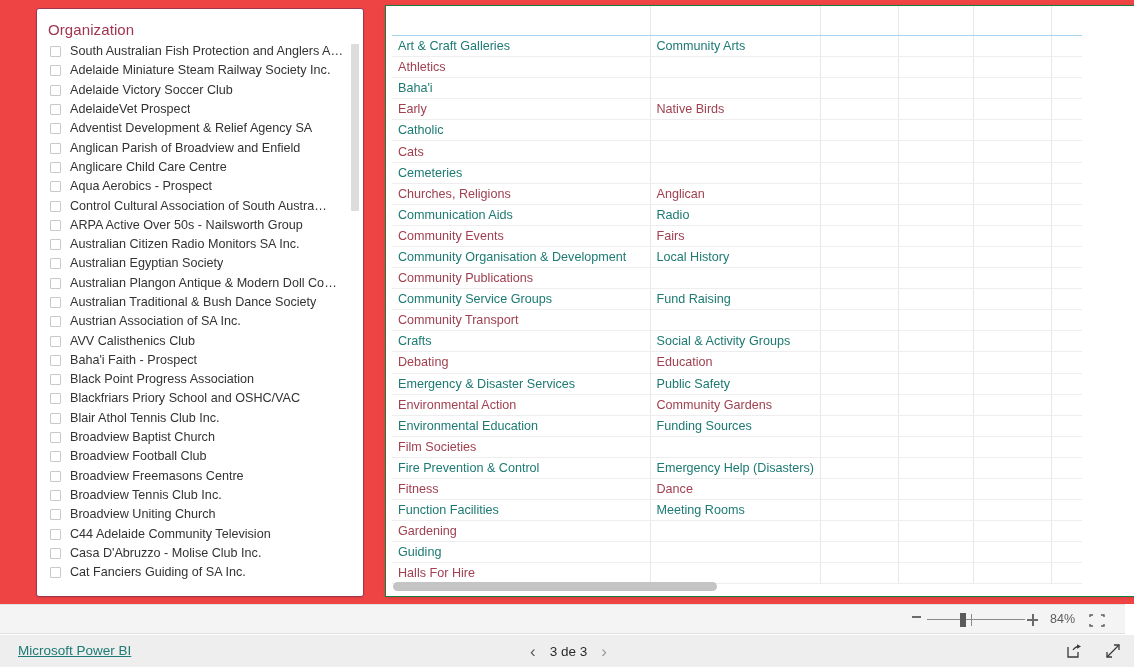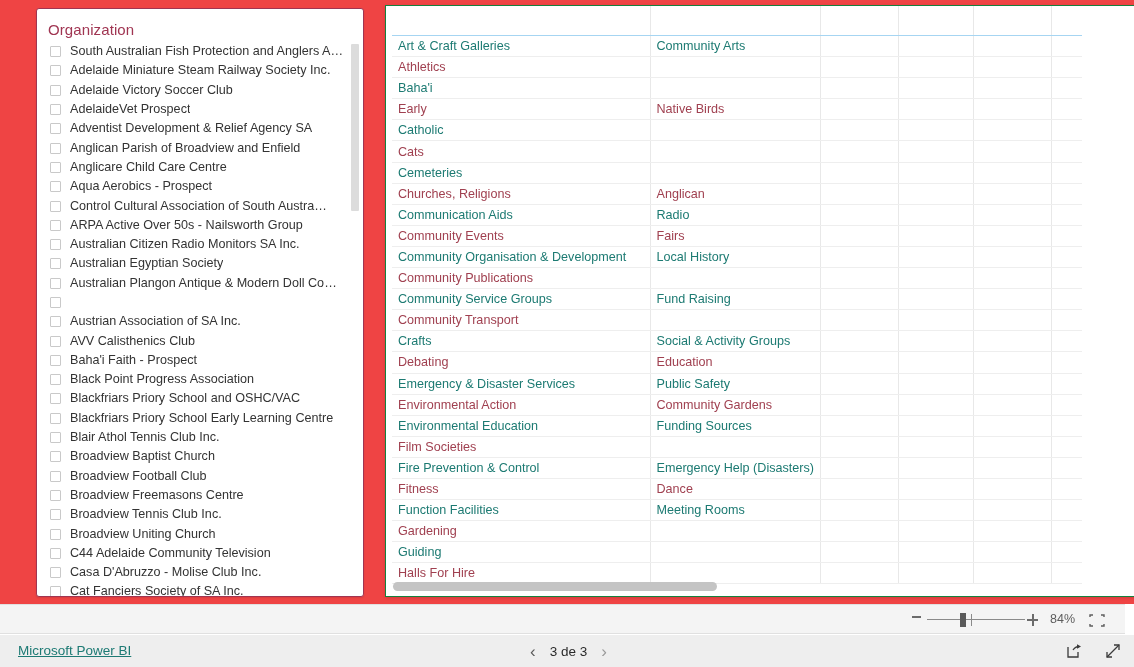--- a/index.html
+++ b/index.html
@@ -387,20 +387,21 @@
           <div class="slicer-item">
             <div class="slicer-checkbox"></div>
             <span class="slicer-label">Australian Egyptian Society</span>
           </div>
           <div class="slicer-item">
             <div class="slicer-checkbox"></div>
             <span class="slicer-label">Australian Plangon Antique &amp; Modern Doll Co…</span>
           </div>
           <div class="slicer-item">
             <div class="slicer-checkbox"></div>
+            <span class="slicer-label">Australian Traditional &amp; Bush Dance Society</span>
           </div>
           <div class="slicer-item">
             <div class="slicer-checkbox"></div>
             <span class="slicer-label">Austrian Association of SA Inc.</span>
           </div>
           <div class="slicer-item">
             <div class="slicer-checkbox"></div>
             <span class="slicer-label">AVV Calisthenics Club</span>
           </div>
           <div class="slicer-item">
@@ -410,24 +411,20 @@
           <div class="slicer-item">
             <div class="slicer-checkbox"></div>
             <span class="slicer-label">Black Point Progress Association</span>
           </div>
           <div class="slicer-item">
             <div class="slicer-checkbox"></div>
             <span class="slicer-label">Blackfriars Priory School and OSHC/VAC</span>
           </div>
           <div class="slicer-item">
             <div class="slicer-checkbox"></div>
-            <span class="slicer-label">Blackfriars Priory School Early Learning Centre</span>
-          </div>
-          <div class="slicer-item">
-            <div class="slicer-checkbox"></div>
             <span class="slicer-label">Blair Athol Tennis Club Inc.</span>
           </div>
           <div class="slicer-item">
             <div class="slicer-checkbox"></div>
             <span class="slicer-label">Broadview Baptist Church</span>
           </div>
           <div class="slicer-item">
             <div class="slicer-checkbox"></div>
             <span class="slicer-label">Broadview Football Club</span>
           </div>
@@ -446,21 +443,21 @@
           <div class="slicer-item">
             <div class="slicer-checkbox"></div>
             <span class="slicer-label">C44 Adelaide Community Television</span>
           </div>
           <div class="slicer-item">
             <div class="slicer-checkbox"></div>
             <span class="slicer-label">Casa D'Abruzzo - Molise Club Inc.</span>
           </div>
           <div class="slicer-item">
             <div class="slicer-checkbox"></div>
-            <span class="slicer-label">Cat Fanciers Society of SA Inc.</span>
+            <span class="slicer-label">Cat Fanciers Guiding of SA Inc.</span>
           </div>
         </div>
       <div id="slicer-scroll-track"></div>
       <div id="slicer-scroll-thumb"></div>
     </div>
 
     <div id="tablevis">
       <div id="table-scrollwrap">
         <table class="grid">
           <colgroup>

